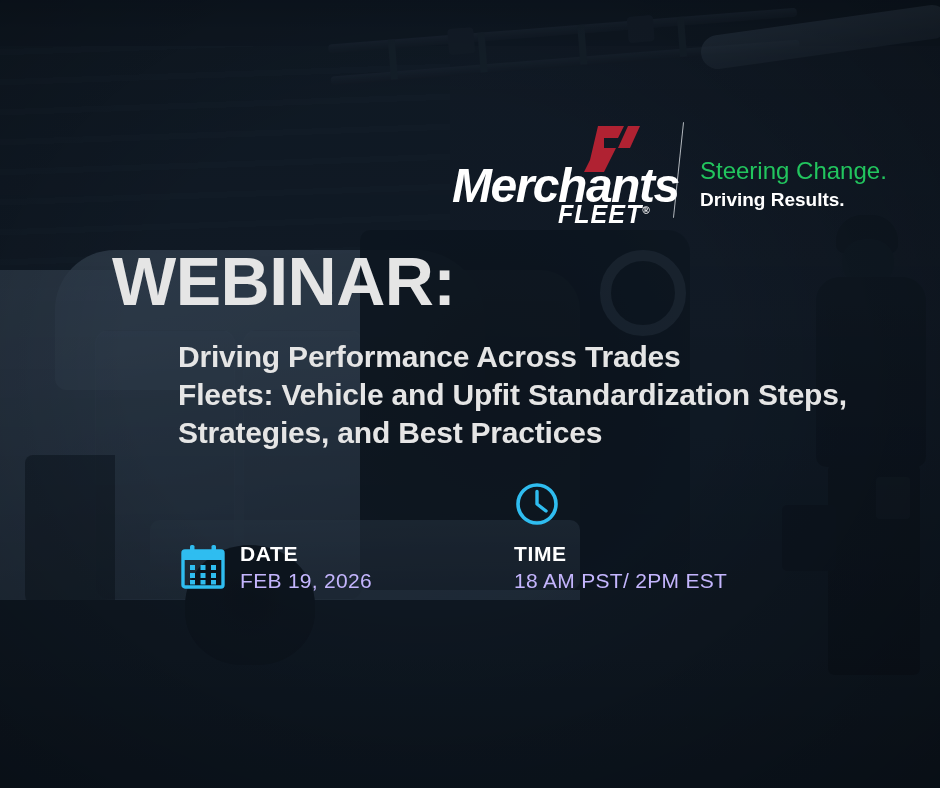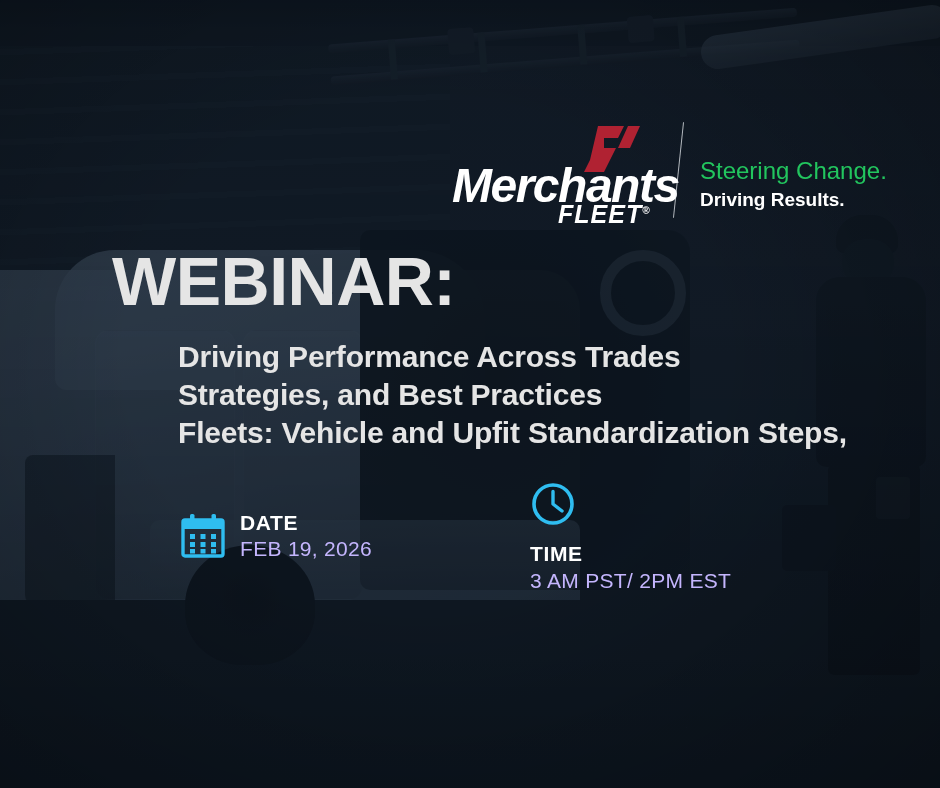--- a/index.html
+++ b/index.html
@@ -231,21 +231,21 @@
     position: absolute; left: 178px; top: 338px;
     font-size: 30px; font-weight: 700; color: #e5e5e5;
     line-height: 1.27; letter-spacing: -0.2px;
     max-width: 700px;
   }
   .headline .ln { display: block; white-space: nowrap; }
 
   
   .info-row {
     position: absolute; left: 180px; top: 478px;
-    display: flex; align-items: center; gap: 16px;
+    display: flex; align-items: flex-end; gap: 0;
   }
   .info-item { display: flex; align-items: flex-start; gap: 14px; }
   .info-item.time { margin-left: 142px; flex-direction: column; }
   .info-ico { flex: 0 0 auto; width: 46px; height: 46px; margin-top: 3px; }
   .info-text { padding-top: 1px; }
   .info-label {
     font-size: 21px; font-weight: 700; color: #ffffff;
     letter-spacing: .6px; line-height: 1.18;
   }
   .info-value {
@@ -326,22 +326,22 @@
 
     <div class="tagline">
       <div class="t1">Steering Change.</div>
       <div class="t2">Driving Results.</div>
     </div>
 
     <div class="webinar-kicker">WEBINAR:</div>
 
     <div class="headline">
       <span class="ln">Driving Performance Across Trades</span>
+      <span class="ln">Fleets: Vehicle and Upfit Standardization Steps,</span>
       <span class="ln">Strategies, and Best Practices</span>
-      <span class="ln">Fleets: Vehicle and Upfit Standardization Steps,</span>
     </div>
 
     <div class="info-row">
 
       <div class="info-item date">
         <div class="info-ico">
           <svg viewBox="0 0 46 46" width="46" height="46" aria-hidden="true">
             <rect x="3" y="7" width="40" height="36" rx="2" fill="none" stroke="#2FBDF0" stroke-width="3.4"></rect>
             <rect x="3" y="7" width="40" height="9" fill="#2FBDF0"></rect>
             <rect x="10" y="1" width="4.5" height="9" rx="1.6" fill="#2FBDF0"></rect>
@@ -367,19 +367,19 @@
 
       <div class="info-item time">
         <div class="info-ico">
           <svg viewBox="0 0 46 46" width="46" height="46" aria-hidden="true">
             <circle cx="23" cy="23" r="19" fill="none" stroke="#2FBDF0" stroke-width="3.6"></circle>
             <path d="M23 10.5 L23 23 L32 30" fill="none" stroke="#2FBDF0" stroke-width="3.4" stroke-linecap="round" stroke-linejoin="round"></path>
           </svg>
         </div>
         <div class="info-text">
           <div class="info-label">TIME</div>
-          <div class="info-value">3 AM PST/ 2PM EST</div>
+          <div class="info-value">18 AM PST/ 2PM EST</div>
         </div>
       </div>
 
     </div>
   </div>
 </div>
 
 </body></html>

